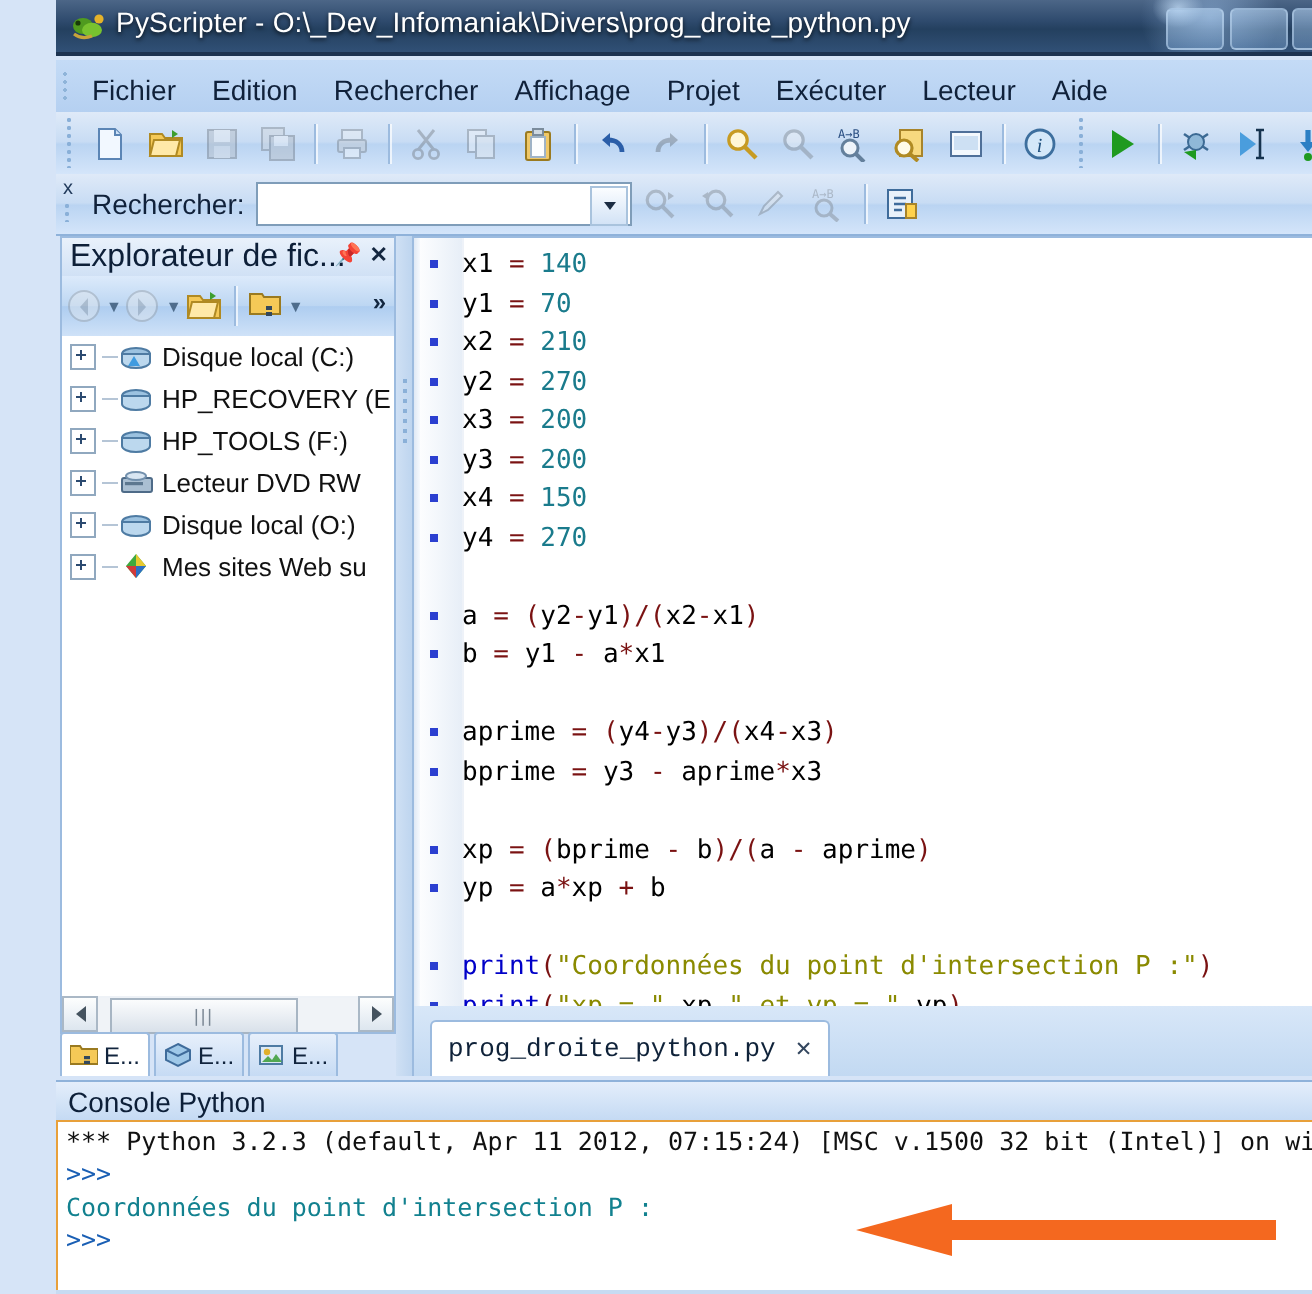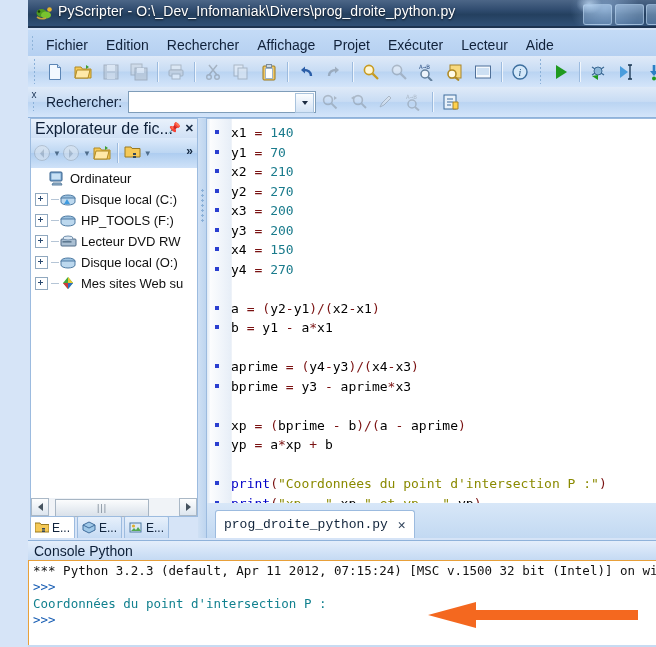--- a/index.html
+++ b/index.html
@@ -484,41 +484,41 @@
             <rect x="9" y="9" width="3" height="2" fill="#33485c"></rect>
             <rect x="9" y="12" width="3" height="2" fill="#33485c"></rect>
           </svg>
       </div>
       <span style="font-size:8px;color:#4f6d8c;">▼</span>
       <span class="lp-chev">»</span>
     </div>
 
     <div class="lp-tree">
       <div class="tnode">
-        <span class="spacer"></span>
-        <span class="ic">
-          <svg width="17" height="15" viewBox="0 0 17 15">
-              <rect x="1" y="1" width="12" height="9" rx="1" fill="#7aa7d0" stroke="#37618c"></rect>
-              <rect x="2.5" y="2.5" width="9" height="6" fill="#c8e1f5"></rect>
-              <path d="M4 12h8l1 2H3z" fill="#9bb8cf" stroke="#5a7f9f"></path>
-            </svg>
-        </span>
-        <span class="lbl">Ordinateur</span>
-      </div>
-      <div class="tnode">
         <span class="exp"></span>
         <span class="dash"></span>
         <span class="ic">
           <svg width="17" height="14" viewBox="0 0 17 14">
               <ellipse cx="8" cy="5" rx="7" ry="3" fill="#9cc2e0" stroke="#4e7ba3"></ellipse>
               <path d="M1 5v4a7 3 0 0 0 14 0V5z" fill="#bcd8ee" stroke="#4e7ba3"></path>
               <path d="M4 11l3-5 3 5z" fill="#3f9be0"></path>
             </svg>
         </span>
         <span class="lbl">Disque local (C:)</span>
+      </div>
+      <div class="tnode">
+        <span class="exp"></span>
+        <span class="dash"></span>
+        <span class="ic">
+          <svg width="17" height="14" viewBox="0 0 17 14">
+              <ellipse cx="8" cy="5" rx="7" ry="3" fill="#9cc2e0" stroke="#4e7ba3"></ellipse>
+              <path d="M1 5v4a7 3 0 0 0 14 0V5z" fill="#bcd8ee" stroke="#4e7ba3"></path>
+            </svg>
+        </span>
+        <span class="lbl">HP_RECOVERY (E</span>
       </div>
       <div class="tnode">
         <span class="exp"></span>
         <span class="dash"></span>
         <span class="ic">
           <svg width="17" height="14" viewBox="0 0 17 14">
               <ellipse cx="8" cy="5" rx="7" ry="3" fill="#9cc2e0" stroke="#4e7ba3"></ellipse>
               <path d="M1 5v4a7 3 0 0 0 14 0V5z" fill="#bcd8ee" stroke="#4e7ba3"></path>
             </svg>
         </span>

